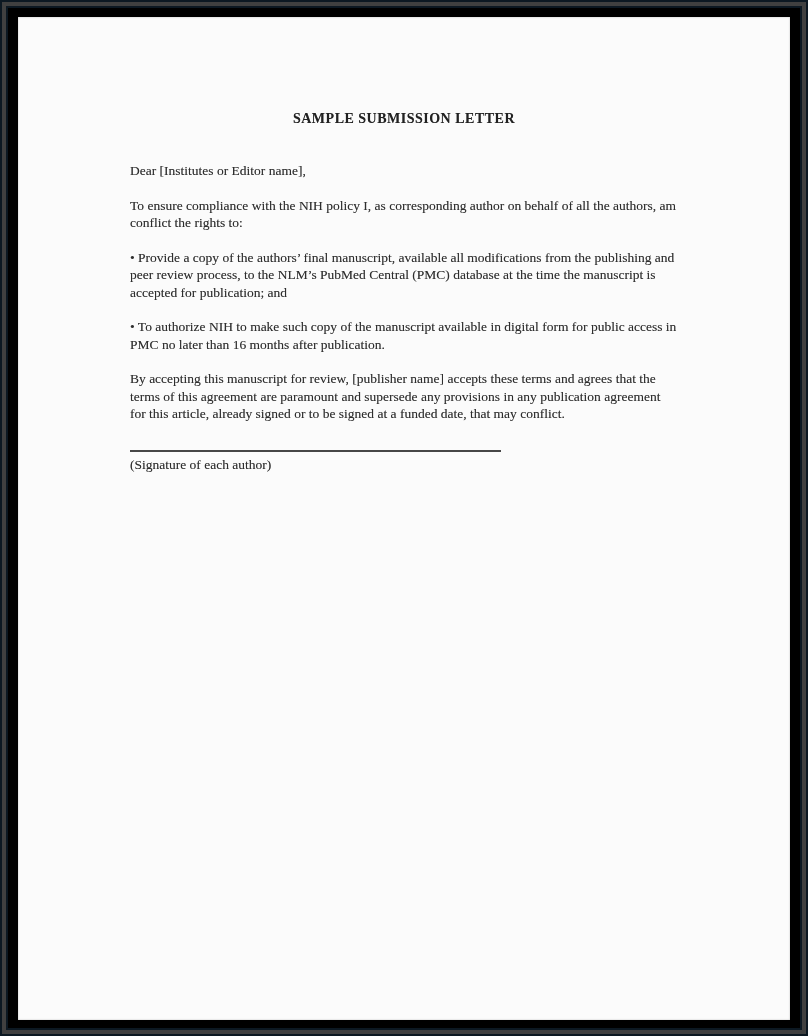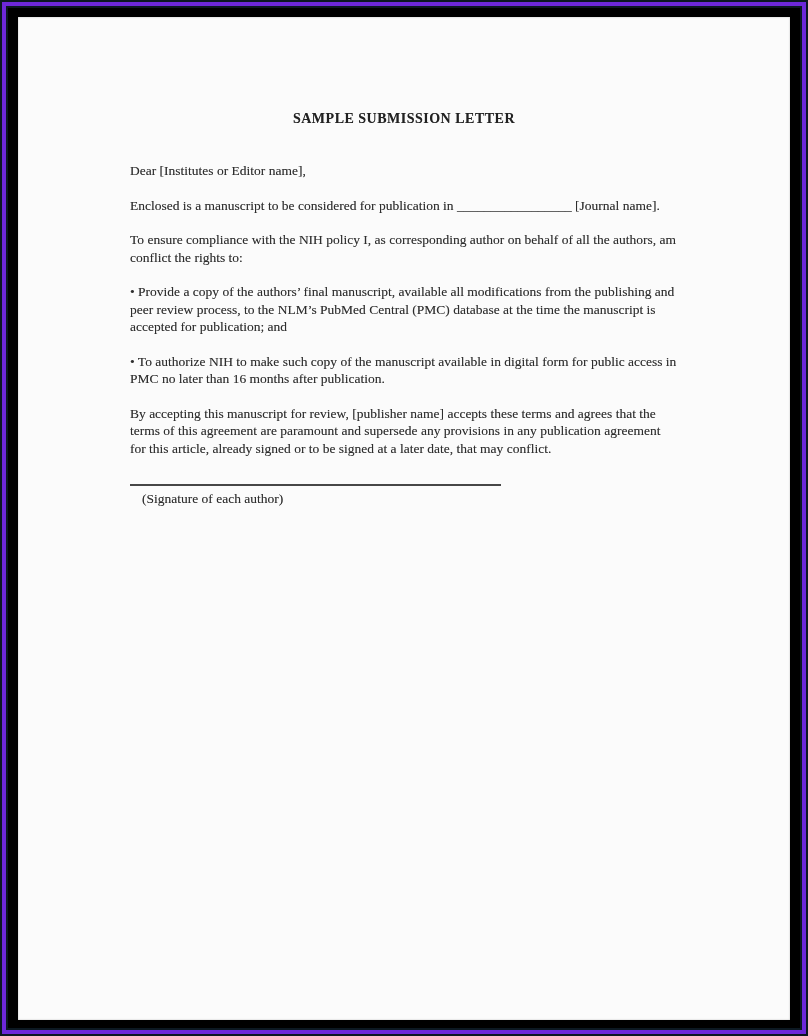--- a/index.html
+++ b/index.html
@@ -6,21 +6,21 @@
   html, body { width: 808px; height: 1036px; }
   body { font-family: "Liberation Serif", "DejaVu Serif", serif; }
 
   .frame-outer {
     width: 808px; height: 1036px;
     background: #0c1822;
     padding: 2px;
   }
   .frame-blue {
     width: 100%; height: 100%;
-    background: #6d28d9;
+    background: #404040;
     padding: 4px;
   }
   .frame-inner-dark {
     width: 100%; height: 100%;
     background: #0c1822;
     padding: 2px;
   }
   .frame-black {
     width: 100%; height: 100%;
     background: #000000;
@@ -55,46 +55,45 @@
 
   .content p { margin-bottom: 17px; }
 
   .sig-line {
     width: 371px;
     height: 0;
     border-bottom: 2px solid #474747;
     margin-top: 27px;
     margin-bottom: 4px;
   }
-  p.caption { margin-bottom: 0; margin-left: 12px; }
+  p.caption { margin-bottom: 0; }
 </style>
 </head>
 <body>
 
 <div class="frame-outer">
   <div class="frame-blue">
     <div class="frame-inner-dark">
       <div class="frame-black">
         <div class="page">
           <div class="content">
 
             <h1 class="letter-title">SAMPLE SUBMISSION LETTER</h1>
 
             <p>Dear [Institutes or Editor name],</p>
 
-            <p>Enclosed is a manuscript to be considered for publication in _________________ [Journal name].</p>
 
 
             <p>To ensure compliance with the NIH policy I, as corresponding author on behalf of all the authors, am conflict the rights to:</p>
 
             <p>• Provide a copy of the authors’ final manuscript, available all modifications from the publishing and peer review process, to the NLM’s PubMed Central (PMC) database at the time the manuscript is accepted for publication; and</p>
 
             <p>• To authorize NIH to make such copy of the manuscript available in digital form for public access in PMC no later than 16 months after publication.</p>
 
-            <p>By accepting this manuscript for review, [publisher name] accepts these terms and agrees that the terms of this agreement are paramount and supersede any provisions in any publication agreement for this article, already signed or to be signed at a later date, that may conflict.</p>
+            <p>By accepting this manuscript for review, [publisher name] accepts these terms and agrees that the terms of this agreement are paramount and supersede any provisions in any publication agreement for this article, already signed or to be signed at a funded date, that may conflict.</p>
 
             <div class="sig-line"></div>
 
             <p class="caption">(Signature of each author)</p>
 
           </div>
         </div>
       </div>
     </div>
   </div>

